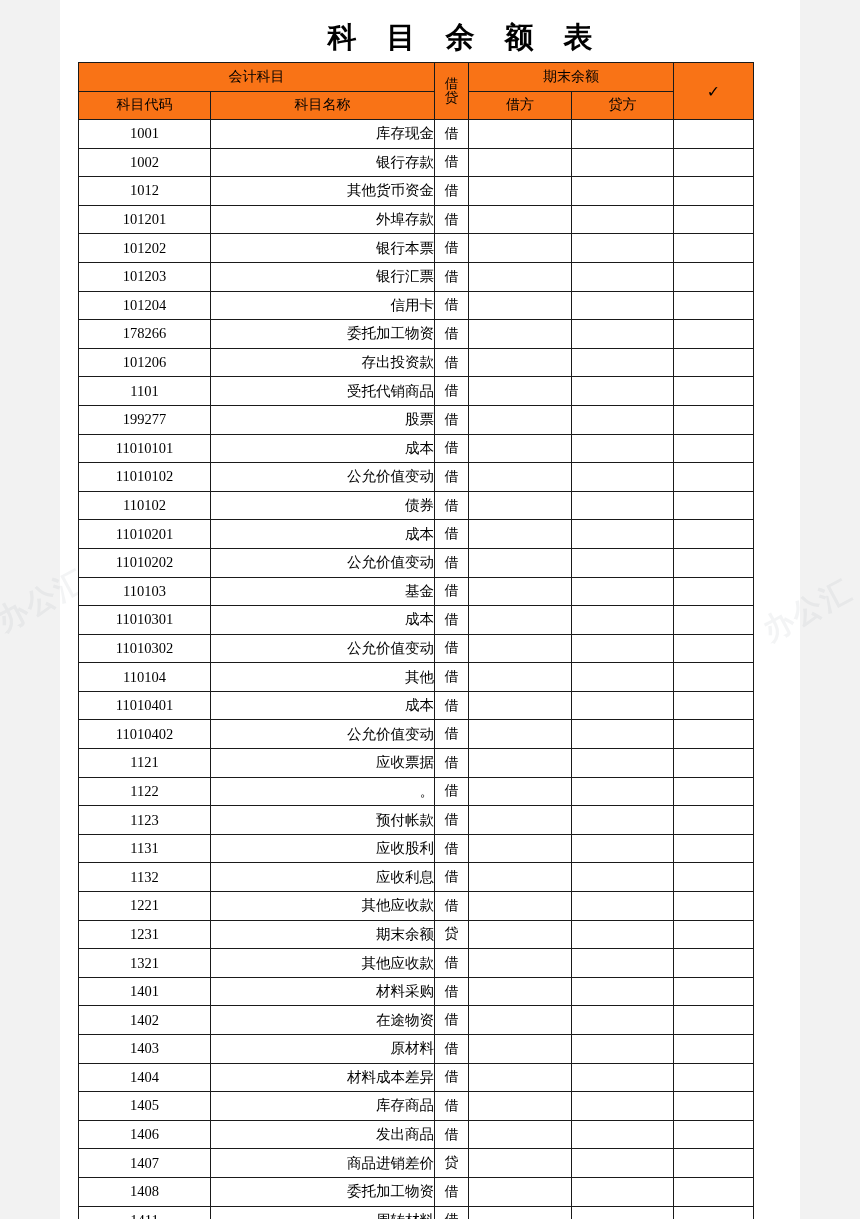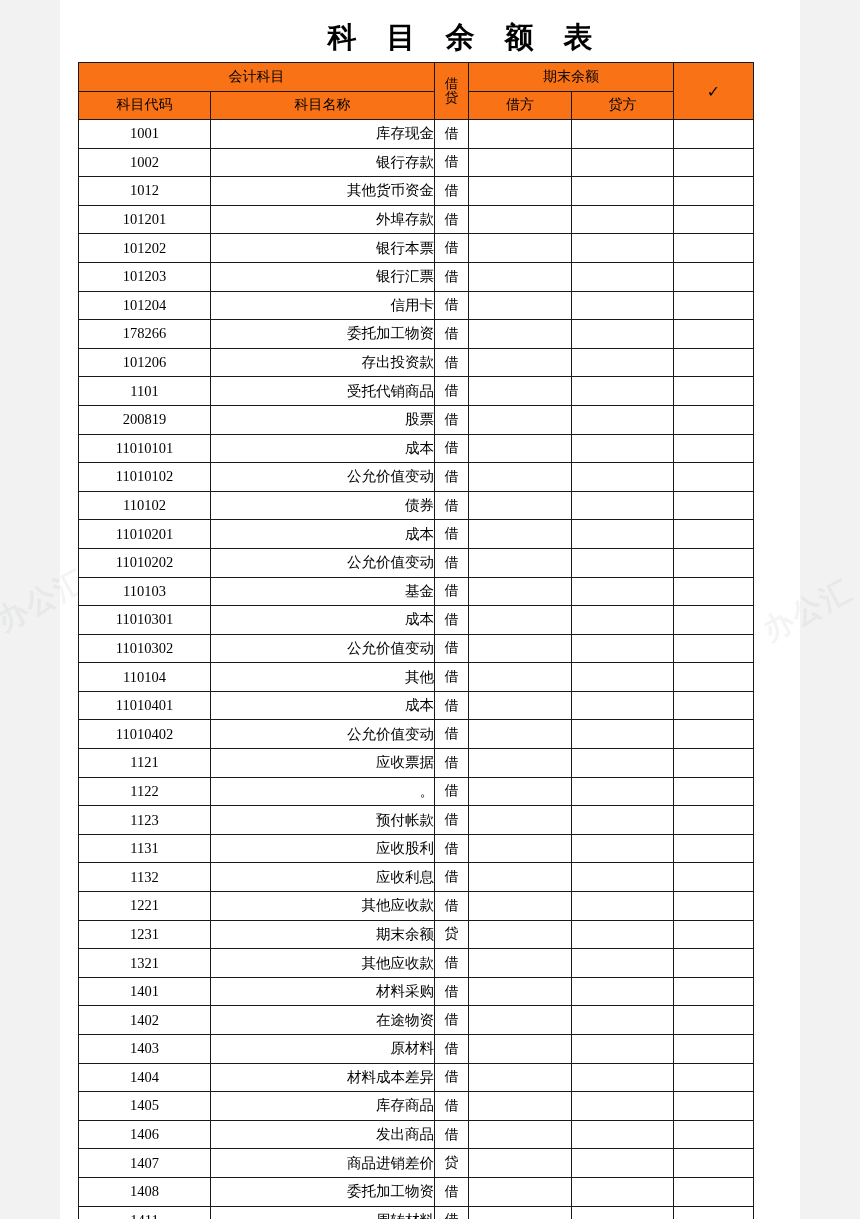--- a/index.html
+++ b/index.html
@@ -223,21 +223,21 @@
           </tr>
           <tr>
             <td class="code">1101</td>
             <td class="name">受托代销商品</td>
             <td class="dc">借</td>
             <td class="amt"></td>
             <td class="amt"></td>
             <td class="chk"></td>
           </tr>
           <tr>
-            <td class="code">200819</td>
+            <td class="code">199277</td>
             <td class="name">股票</td>
             <td class="dc">借</td>
             <td class="amt"></td>
             <td class="amt"></td>
             <td class="chk"></td>
           </tr>
           <tr>
             <td class="code">11010101</td>
             <td class="name">成本</td>
             <td class="dc">借</td>

